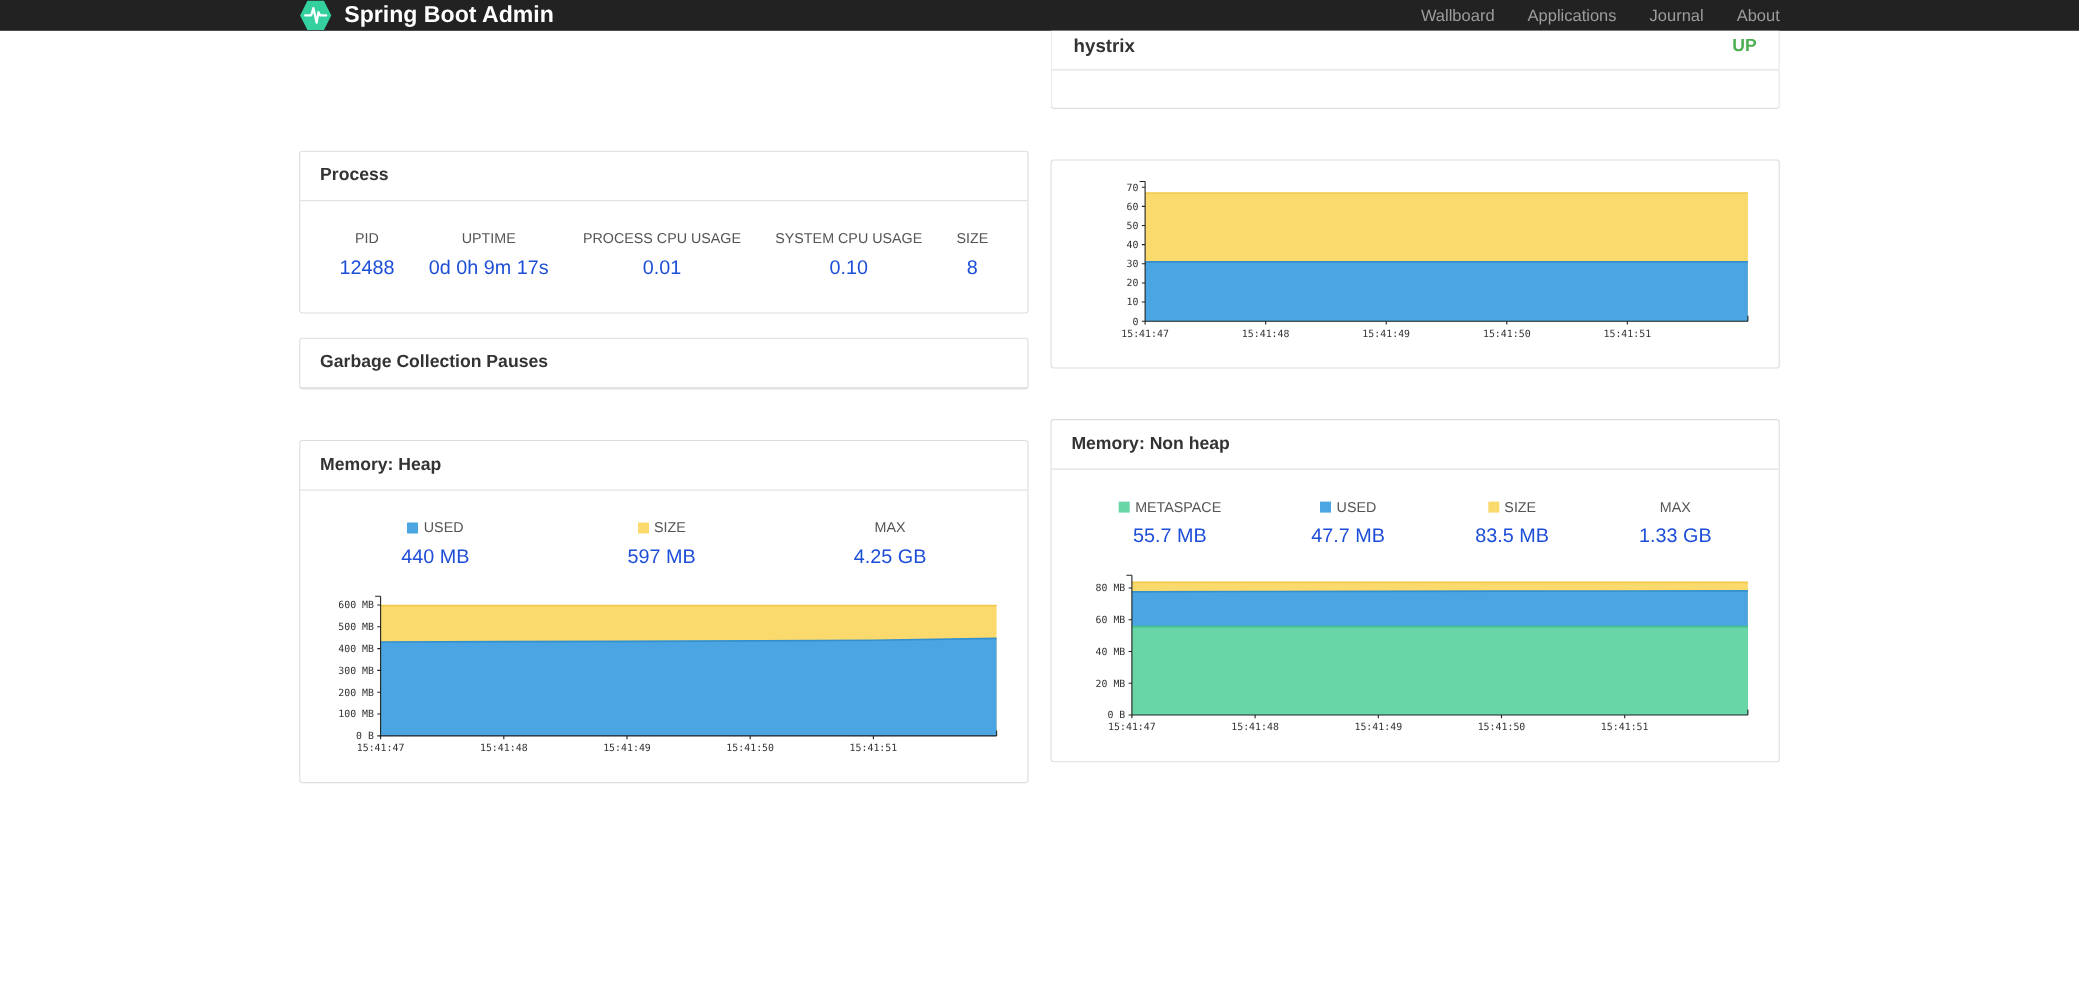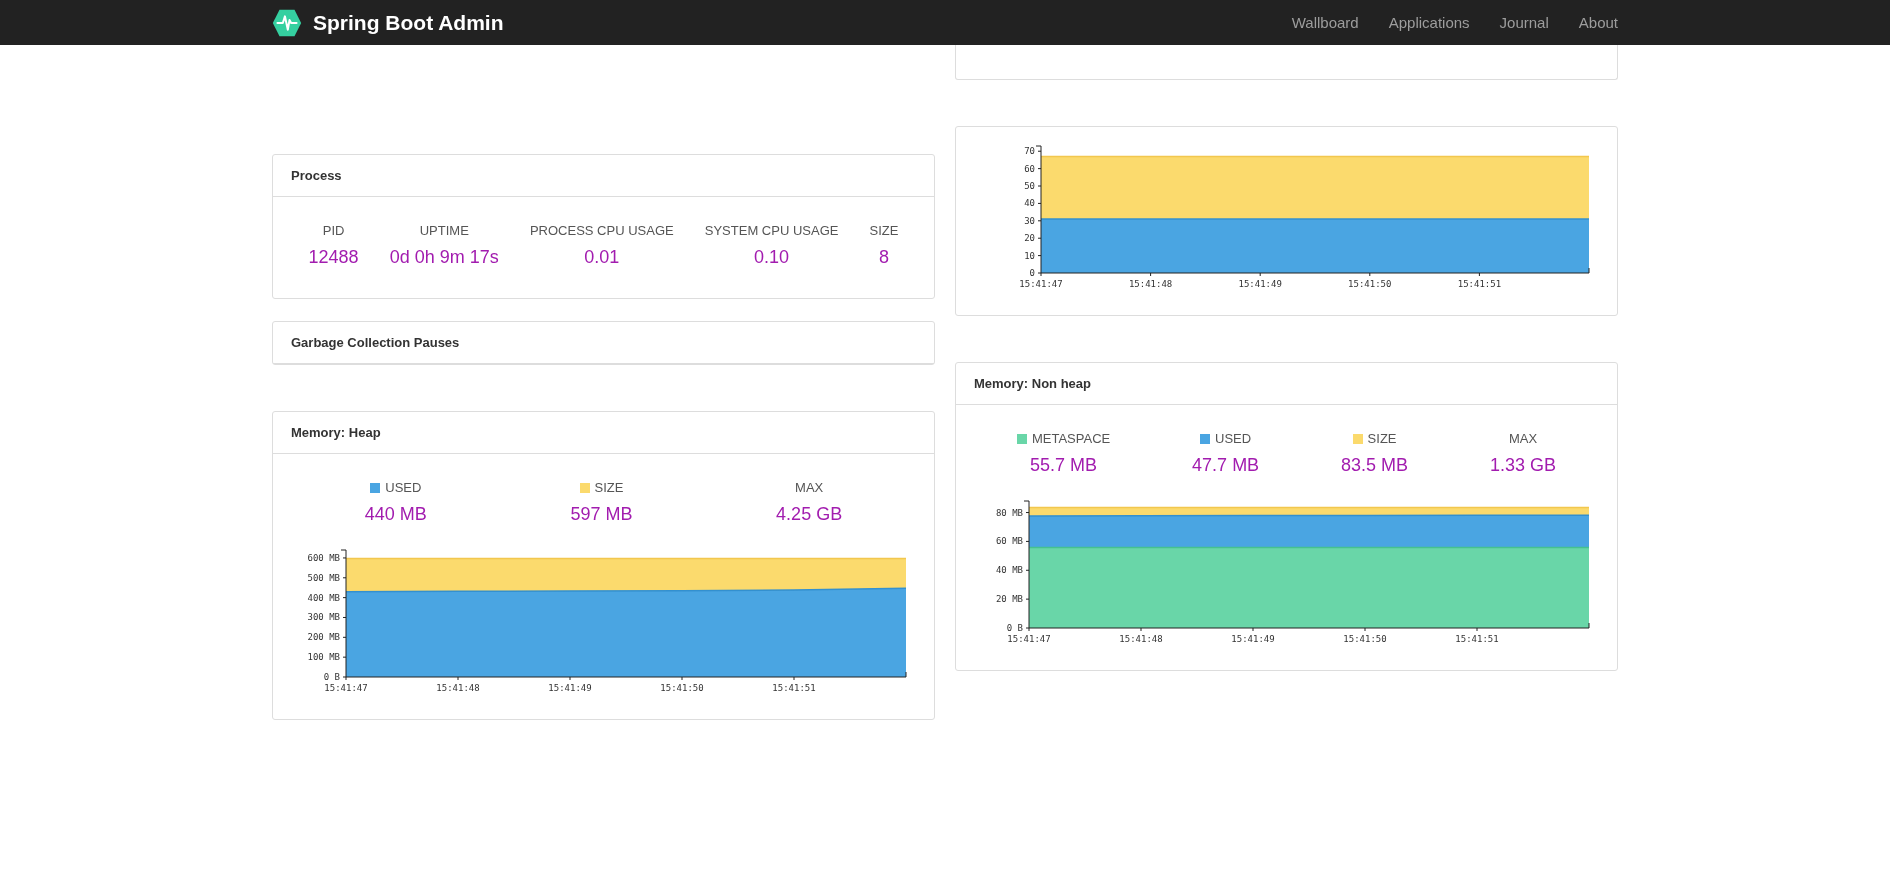--- a/index.html
+++ b/index.html
@@ -5,21 +5,21 @@
   * { box-sizing: border-box; }
   html, body { margin: 0; padding: 0; }
   body {
     background: #fff;
     color: #333;
     font-family: "Liberation Sans", sans-serif;
     min-height: 892px;
     width: 1890px;
   }
   
-  .navbar { background: #222; height: 45px; }
+  .navbar { background: #222; height: 28px; }
   .navbar-inner {
     width: 1346px; margin: 0 auto; height: 100%;
     display: flex; align-items: center; justify-content: space-between;
   }
   .brand {
     display: flex; align-items: center; gap: 11px;
     color: #fff; font-size: 21px; font-weight: bold; text-decoration: none;
     cursor: pointer;
   }
   .logo { width: 30px; height: 30px; display: inline-flex; }
@@ -30,29 +30,29 @@
   
   .container { width: 1346px; margin: 0 auto; display: flex; gap: 20px; }
   .col { width: 663px; }
   .col-left { padding-top: 109px; }
   .mb22 { margin-bottom: 22px; }
   .mb46 { margin-bottom: 46px; }
   
   .panel { border: 1px solid #ddd; border-radius: 3px; background: #fff; }
   .panel-heading {
     padding: 13px 18px; border-bottom: 1px solid #ddd;
-    font-size: 13px; font-weight: bold; color: #333;
+    font-size: 16px; font-weight: bold; color: #333;
   }
   .stats {
     display: flex; justify-content: space-around;
     padding: 26px 20px 30px; text-align: center;
   }
   .panel-chart .stats { padding: 26px 20px 6px; }
   .stat-label { font-size: 13px; color: #555; white-space: nowrap; }
-  .stat-value { font-size: 18px; color: #a21caf; margin-top: 9px; white-space: nowrap; }
+  .stat-value { font-size: 18px; color: #1d4ed8; margin-top: 9px; white-space: nowrap; }
   .swatch {
     display: none; width: 10px; height: 10px;
     margin-right: 5px; vertical-align: -1px;
   }
   
   .card-cut {
     border: 1px solid #ddd; border-top: none;
     border-radius: 0 0 3px 3px; background: #fff;
   }
   .app-row {
@@ -179,20 +179,24 @@
             <text x="500" y="146" text-anchor="middle">15:41:51</text>
           </svg>
       </div>
     </section>
 
   </div>
 
   <div class="col col-right">
 
     <section class="card-cut mb46">
+      <div class="app-row">
+        <span class="app-name">hystrix</span>
+        <span class="status-up">UP</span>
+      </div>
       <div class="card-pad"></div>
     </section>
 
     <section class="panel panel-chart mb46">
       <div class="chart-wrap">
         <svg id="threads-chart" class="chart" width="620" height="152">
             <path d="M64 132 L64 15.438356164383562 L173.6 15.438356164383562 L283.2 15.438356164383562 L392.8 15.438356164383562 L502.4 15.438356164383562 L612 15.438356164383562 L612 132 Z" fill="#fbda6d"></path>
             <path d="M64 15.438356164383562 L173.6 15.438356164383562 L283.2 15.438356164383562 L392.8 15.438356164383562 L502.4 15.438356164383562 L612 15.438356164383562" fill="none" stroke="#f2c74e" stroke-width="1.5"></path>
             <path d="M64 132 L64 78.06849315068494 L173.6 78.06849315068494 L283.2 78.06849315068494 L392.8 78.06849315068494 L502.4 78.06849315068494 L612 78.06849315068494 L612 132 Z" fill="#4aa5e2"></path>
             <path d="M64 78.06849315068494 L173.6 78.06849315068494 L283.2 78.06849315068494 L392.8 78.06849315068494 L502.4 78.06849315068494 L612 78.06849315068494" fill="none" stroke="#3390cf" stroke-width="1.5"></path>

